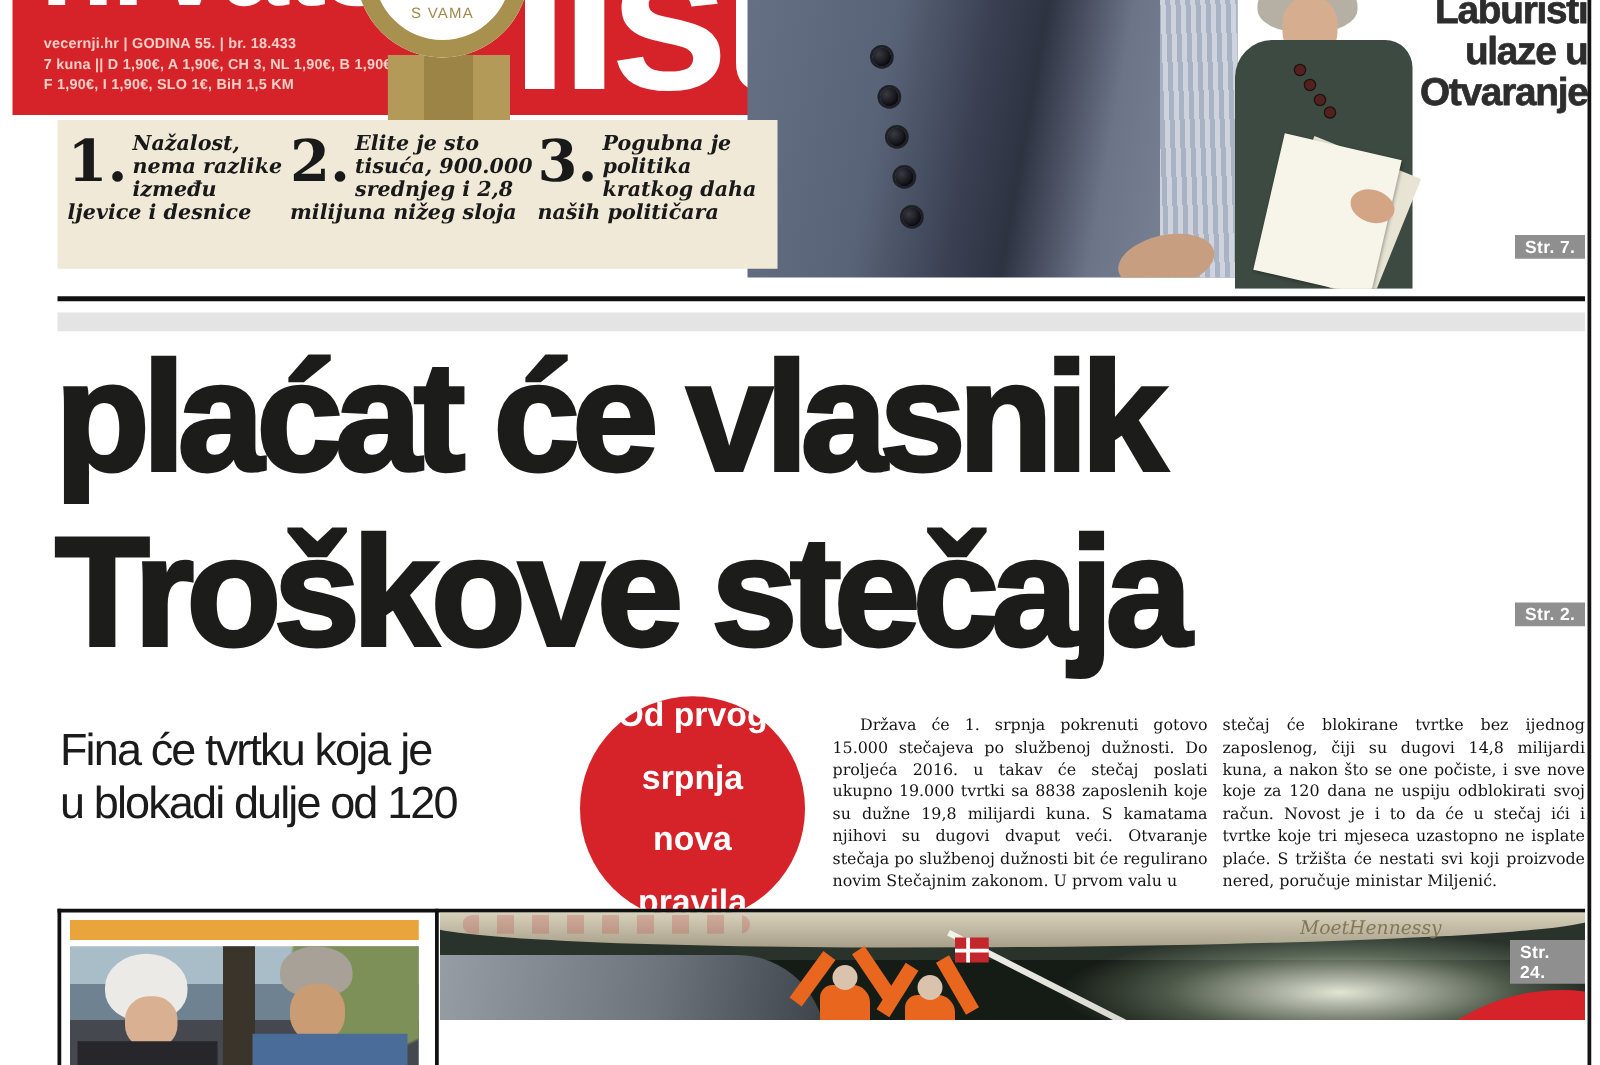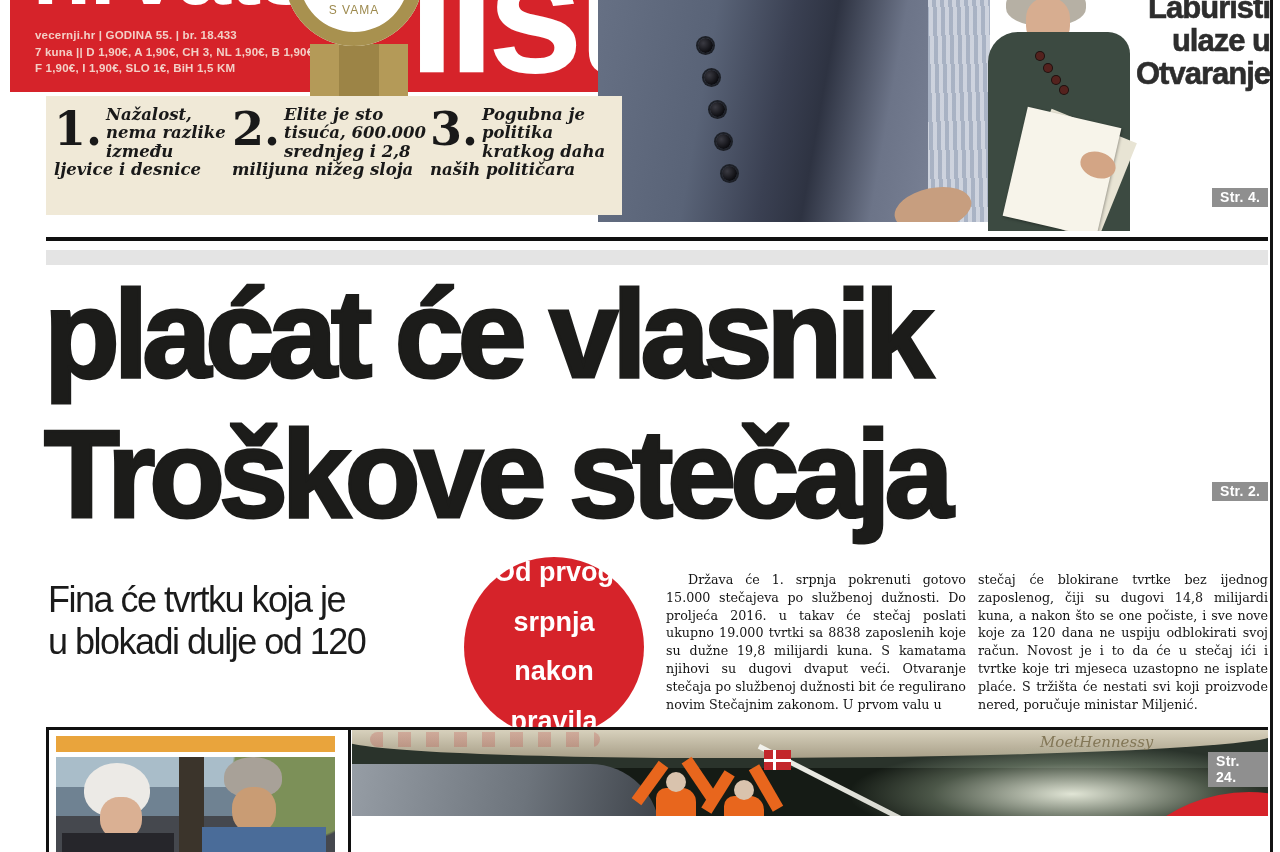--- a/index.html
+++ b/index.html
@@ -149,31 +149,31 @@
     <div id="paper-back"></div>
     <div id="paper"></div>
     <div id="woman-hand"></div>
   </div>
 
   <div class="abs" id="teaser">
     <div>Laburisti</div>
     <div>ulaze u</div>
     <div>Otvaranje</div>
   </div>
-  <div class="pageref" id="ref-8">Str. 4.</div>
+  <div class="pageref" id="ref-8">Str. 7.</div>
   <div class="abs" id="rule-right"></div>
 
   <div class="abs" id="strip">
     <div class="strip-item" id="item1">
       <span class="num">1.</span>
       <span>Nažalost, nema razlike između ljevice i desnice</span>
     </div>
     <div class="strip-item" id="item2">
       <span class="num">2.</span>
-      <span>Elite je sto tisuća, 600.000 srednjeg i 2,8 milijuna nižeg sloja</span>
+      <span>Elite je sto tisuća, 900.000 srednjeg i 2,8 milijuna nižeg sloja</span>
     </div>
     <div class="strip-item" id="item3">
       <span class="num">3.</span>
       <span>Pogubna je politika kratkog daha naših političara</span>
     </div>
   </div>
 
   <div class="abs" id="rule-top"></div>
   <div class="abs" id="graybar"></div>
 
@@ -184,21 +184,21 @@
   <div class="pageref" id="ref-2">Str. 2.</div>
 
   <div class="abs" id="deck">
     <div>Fina će tvrtku koja je</div>
     <div>u blokadi dulje od 120</div>
   </div>
 
   <div class="abs" id="circle-badge">
     <div>Od prvog</div>
     <div>srpnja</div>
-    <div>nakon</div>
+    <div>nova</div>
     <div>pravila</div>
   </div>
 
   <div class="bodycol" id="col1">Država će 1. srpnja pokrenuti gotovo 15.000 stečajeva po službenoj dužnosti. Do proljeća 2016. u takav će stečaj poslati ukupno 19.000 tvrtki sa 8838 zaposlenih koje su dužne 19,8 milijardi kuna. S kamatama njihovi su dugovi dvaput veći. Otvaranje stečaja po službenoj dužnosti bit će regulirano novim Stečajnim zakonom. U prvom valu u</div>
   <div class="bodycol" id="col2">stečaj će blokirane tvrtke bez ijednog zaposlenog, čiji su dugovi 14,8 milijardi kuna, a nakon što se one počiste, i sve nove koje za 120 dana ne uspiju odblokirati svoj račun. Novost je i to da će u stečaj ići i tvrtke koje tri mjeseca uzastopno ne isplate plaće. S tržišta će nestati svi koji proizvode nered, poručuje ministar Miljenić.</div>
 
   <div class="abs" id="rule-bottom"></div>
   <div class="abs" id="rule-vleft"></div>
   <div class="abs" id="rule-vmid"></div>
   <div class="abs" id="amber-bar"></div>

